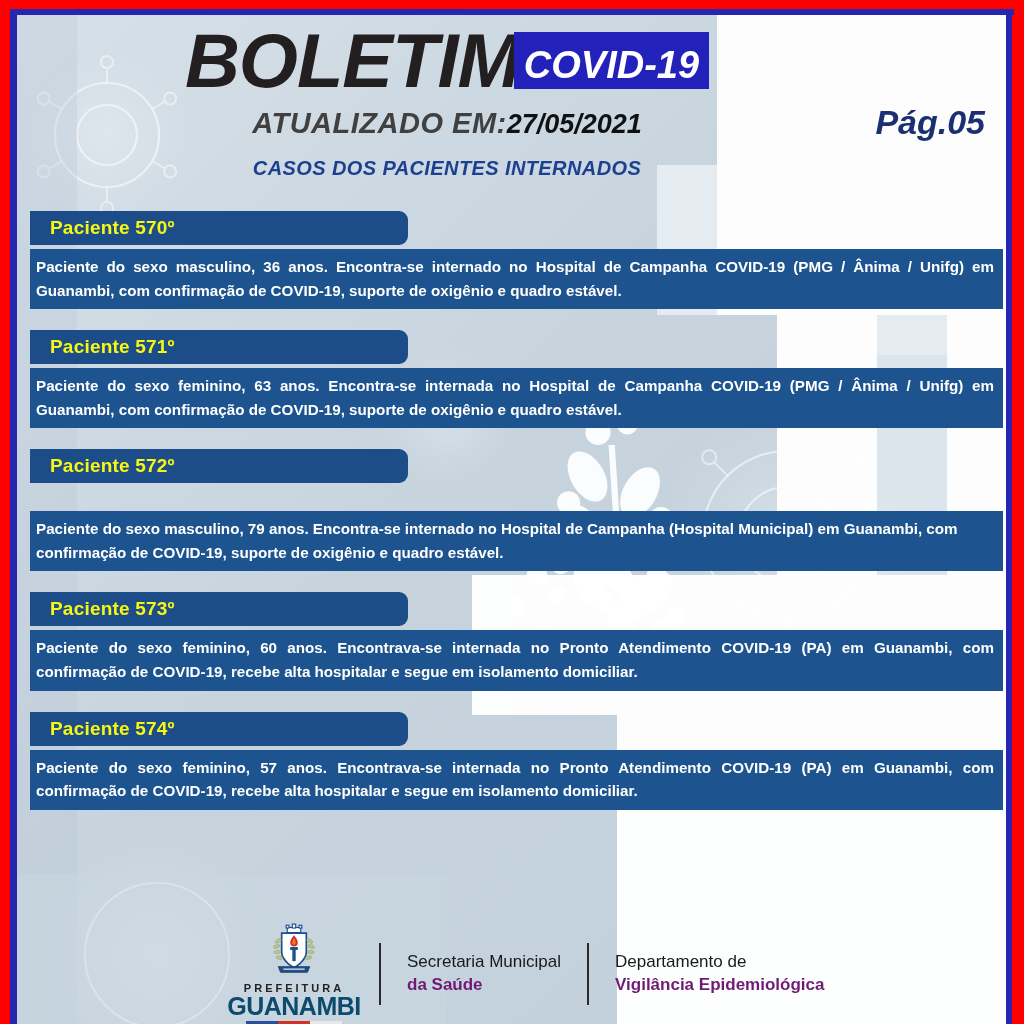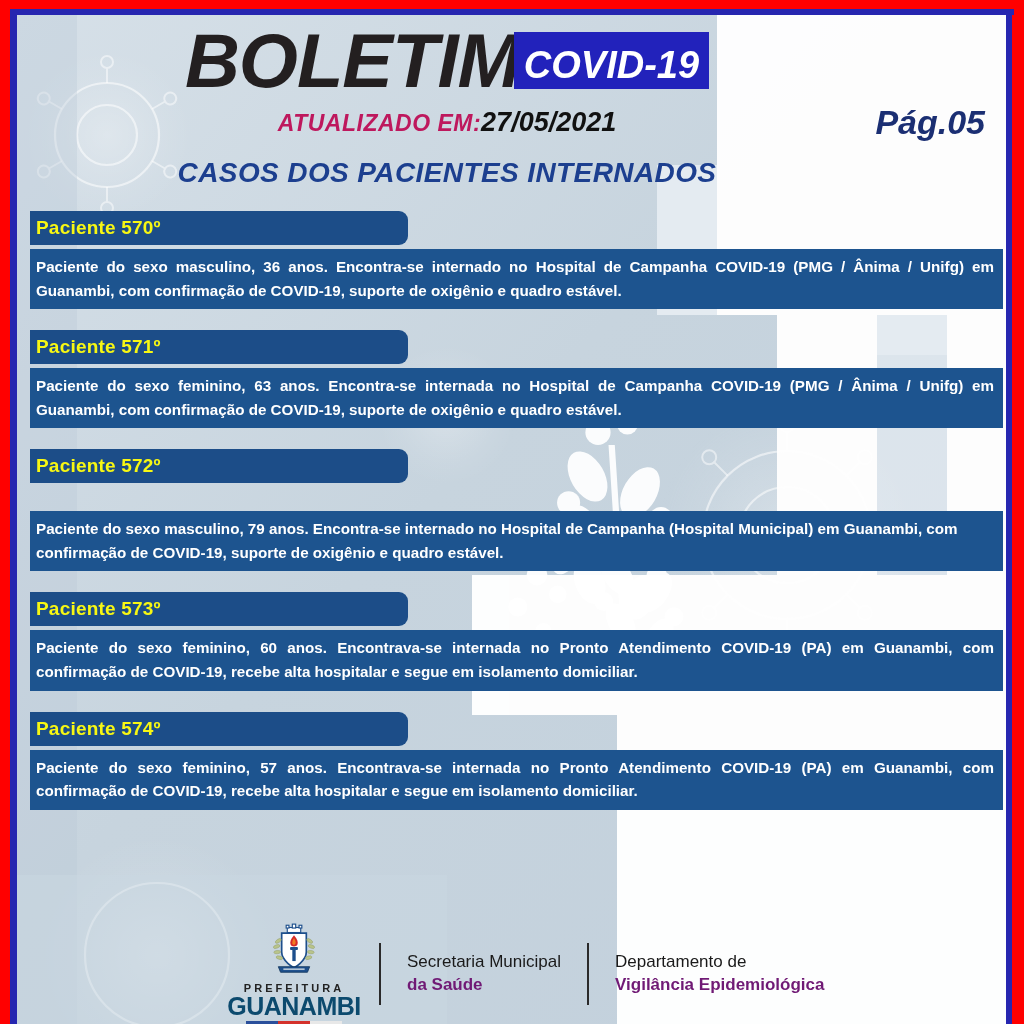--- a/index.html
+++ b/index.html
@@ -27,32 +27,32 @@
   
   .header{position:absolute;left:17px;top:15px;width:990px;height:185px;z-index:10;}
   .title-row{position:absolute;left:0;top:8px;width:860px;text-align:center;
     display:flex;align-items:center;justify-content:center;}
   .boletim{font-size:76px;font-weight:bold;font-style:italic;color:#231f20;letter-spacing:-1px;
     line-height:1;white-space:nowrap;font-family:"Liberation Sans",sans-serif;}
   .covid-badge{background:#2222bb;color:#ffffff;font-size:38px;font-weight:bold;font-style:italic;
     padding:14px 10px 5px 10px;margin-left:-6px;line-height:1;white-space:nowrap;align-self:flex-end;
     margin-bottom:10px;font-family:"Liberation Sans",sans-serif;}
   .updated{position:absolute;left:0;top:92px;width:860px;text-align:center;white-space:nowrap;}
-  .updated .lbl{font-size:23px;font-weight:bold;font-style:italic;color:#be185d;letter-spacing:.5px;}
+  .updated .lbl{font-size:29px;font-weight:bold;font-style:italic;color:#404040;letter-spacing:.5px;}
   .updated .val{font-size:27px;font-weight:bold;font-style:italic;color:#111;margin-left:0;}
   .subtitle{position:absolute;left:0;top:142px;width:860px;text-align:center;white-space:nowrap;
-    font-size:28px;font-weight:bold;font-style:italic;color:#1c3f8f;letter-spacing:.4px;}
+    font-size:20px;font-weight:bold;font-style:italic;color:#1c3f8f;letter-spacing:.4px;}
   .page-num{position:absolute;right:22px;top:88px;font-size:34px;font-weight:bold;font-style:italic;
     color:#1b2f73;white-space:nowrap;}
 
   
   .patients{position:absolute;left:30px;top:211px;width:975px;z-index:12;}
   .patient{margin-bottom:21px;}
   .p-banner{width:378px;height:34px;background:#1c4d88;border-radius:0 9px 9px 0;
-    display:flex;align-items:center;padding-left:6px;box-sizing:border-box;}
+    display:flex;align-items:center;padding-left:20px;box-sizing:border-box;}
   .p-banner-label{color:#f7f713;font-size:19px;font-weight:bold;white-space:nowrap;letter-spacing:.2px;}
   .p-body{width:973px;background:#1d548f;color:#ffffff;font-size:15.2px;font-weight:bold;
     line-height:1.55;text-align:justify;padding:6px 9px 7px 6px;box-sizing:border-box;
     margin-top:4px;}
   .p-body.nojust{text-align:left;margin-top:28px;}
 
   
   .footer{position:absolute;left:17px;bottom:0;width:990px;height:100px;z-index:14;
     display:flex;align-items:center;}
   .logo{width:118px;margin-left:218px;display:flex;flex-direction:column;align-items:center;}

